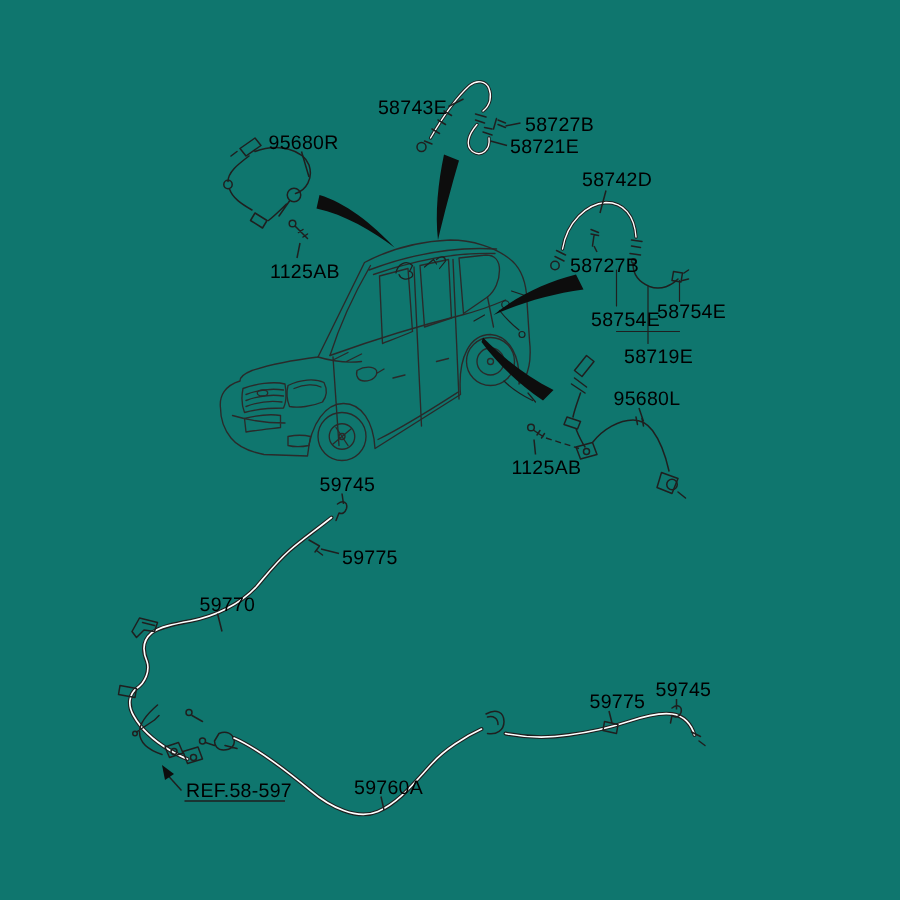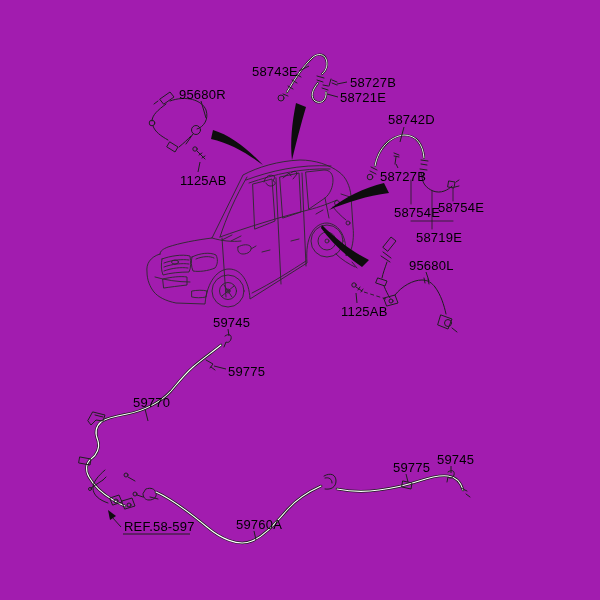--- a/index.html
+++ b/index.html
@@ -1,16 +1,16 @@
 <!DOCTYPE html>
 <html><head>
 <meta charset="utf-8">
 <style>
   html,body{margin:0;padding:0;background:#ffffff;}
-  .stage{position:relative;width:600px;height:600px;background:#a21caf;overflow:hidden;
+  .stage{position:relative;width:600px;height:600px;background:#0f766e;overflow:hidden;
          font-family:"Liberation Sans", sans-serif;}
   svg{display:block}
   .lbl{font-family:"Liberation Sans", sans-serif;font-size:13px;fill:#000;letter-spacing:.2px;}
   .ink{stroke:#1f1f1f;fill:none;stroke-width:1;stroke-linecap:round;stroke-linejoin:round;}
   .thin{stroke:#1f1f1f;fill:none;stroke-width:.8;stroke-linecap:round;}
   .car{stroke:#2a2a2a;fill:none;stroke-width:.9;stroke-linecap:round;stroke-linejoin:round;}
   .cable-outer{stroke:#1f1f1f;fill:none;stroke-width:2.6;stroke-linecap:round;stroke-linejoin:round;}
   .cable-inner{stroke:#ffffff;fill:none;stroke-width:1.1;stroke-linecap:round;stroke-linejoin:round;}
   .hose-outer{stroke:#1f1f1f;fill:none;stroke-width:2.2;stroke-linecap:round;}
   .hose-inner{stroke:#ffffff;fill:none;stroke-width:.9;stroke-linecap:round;}

